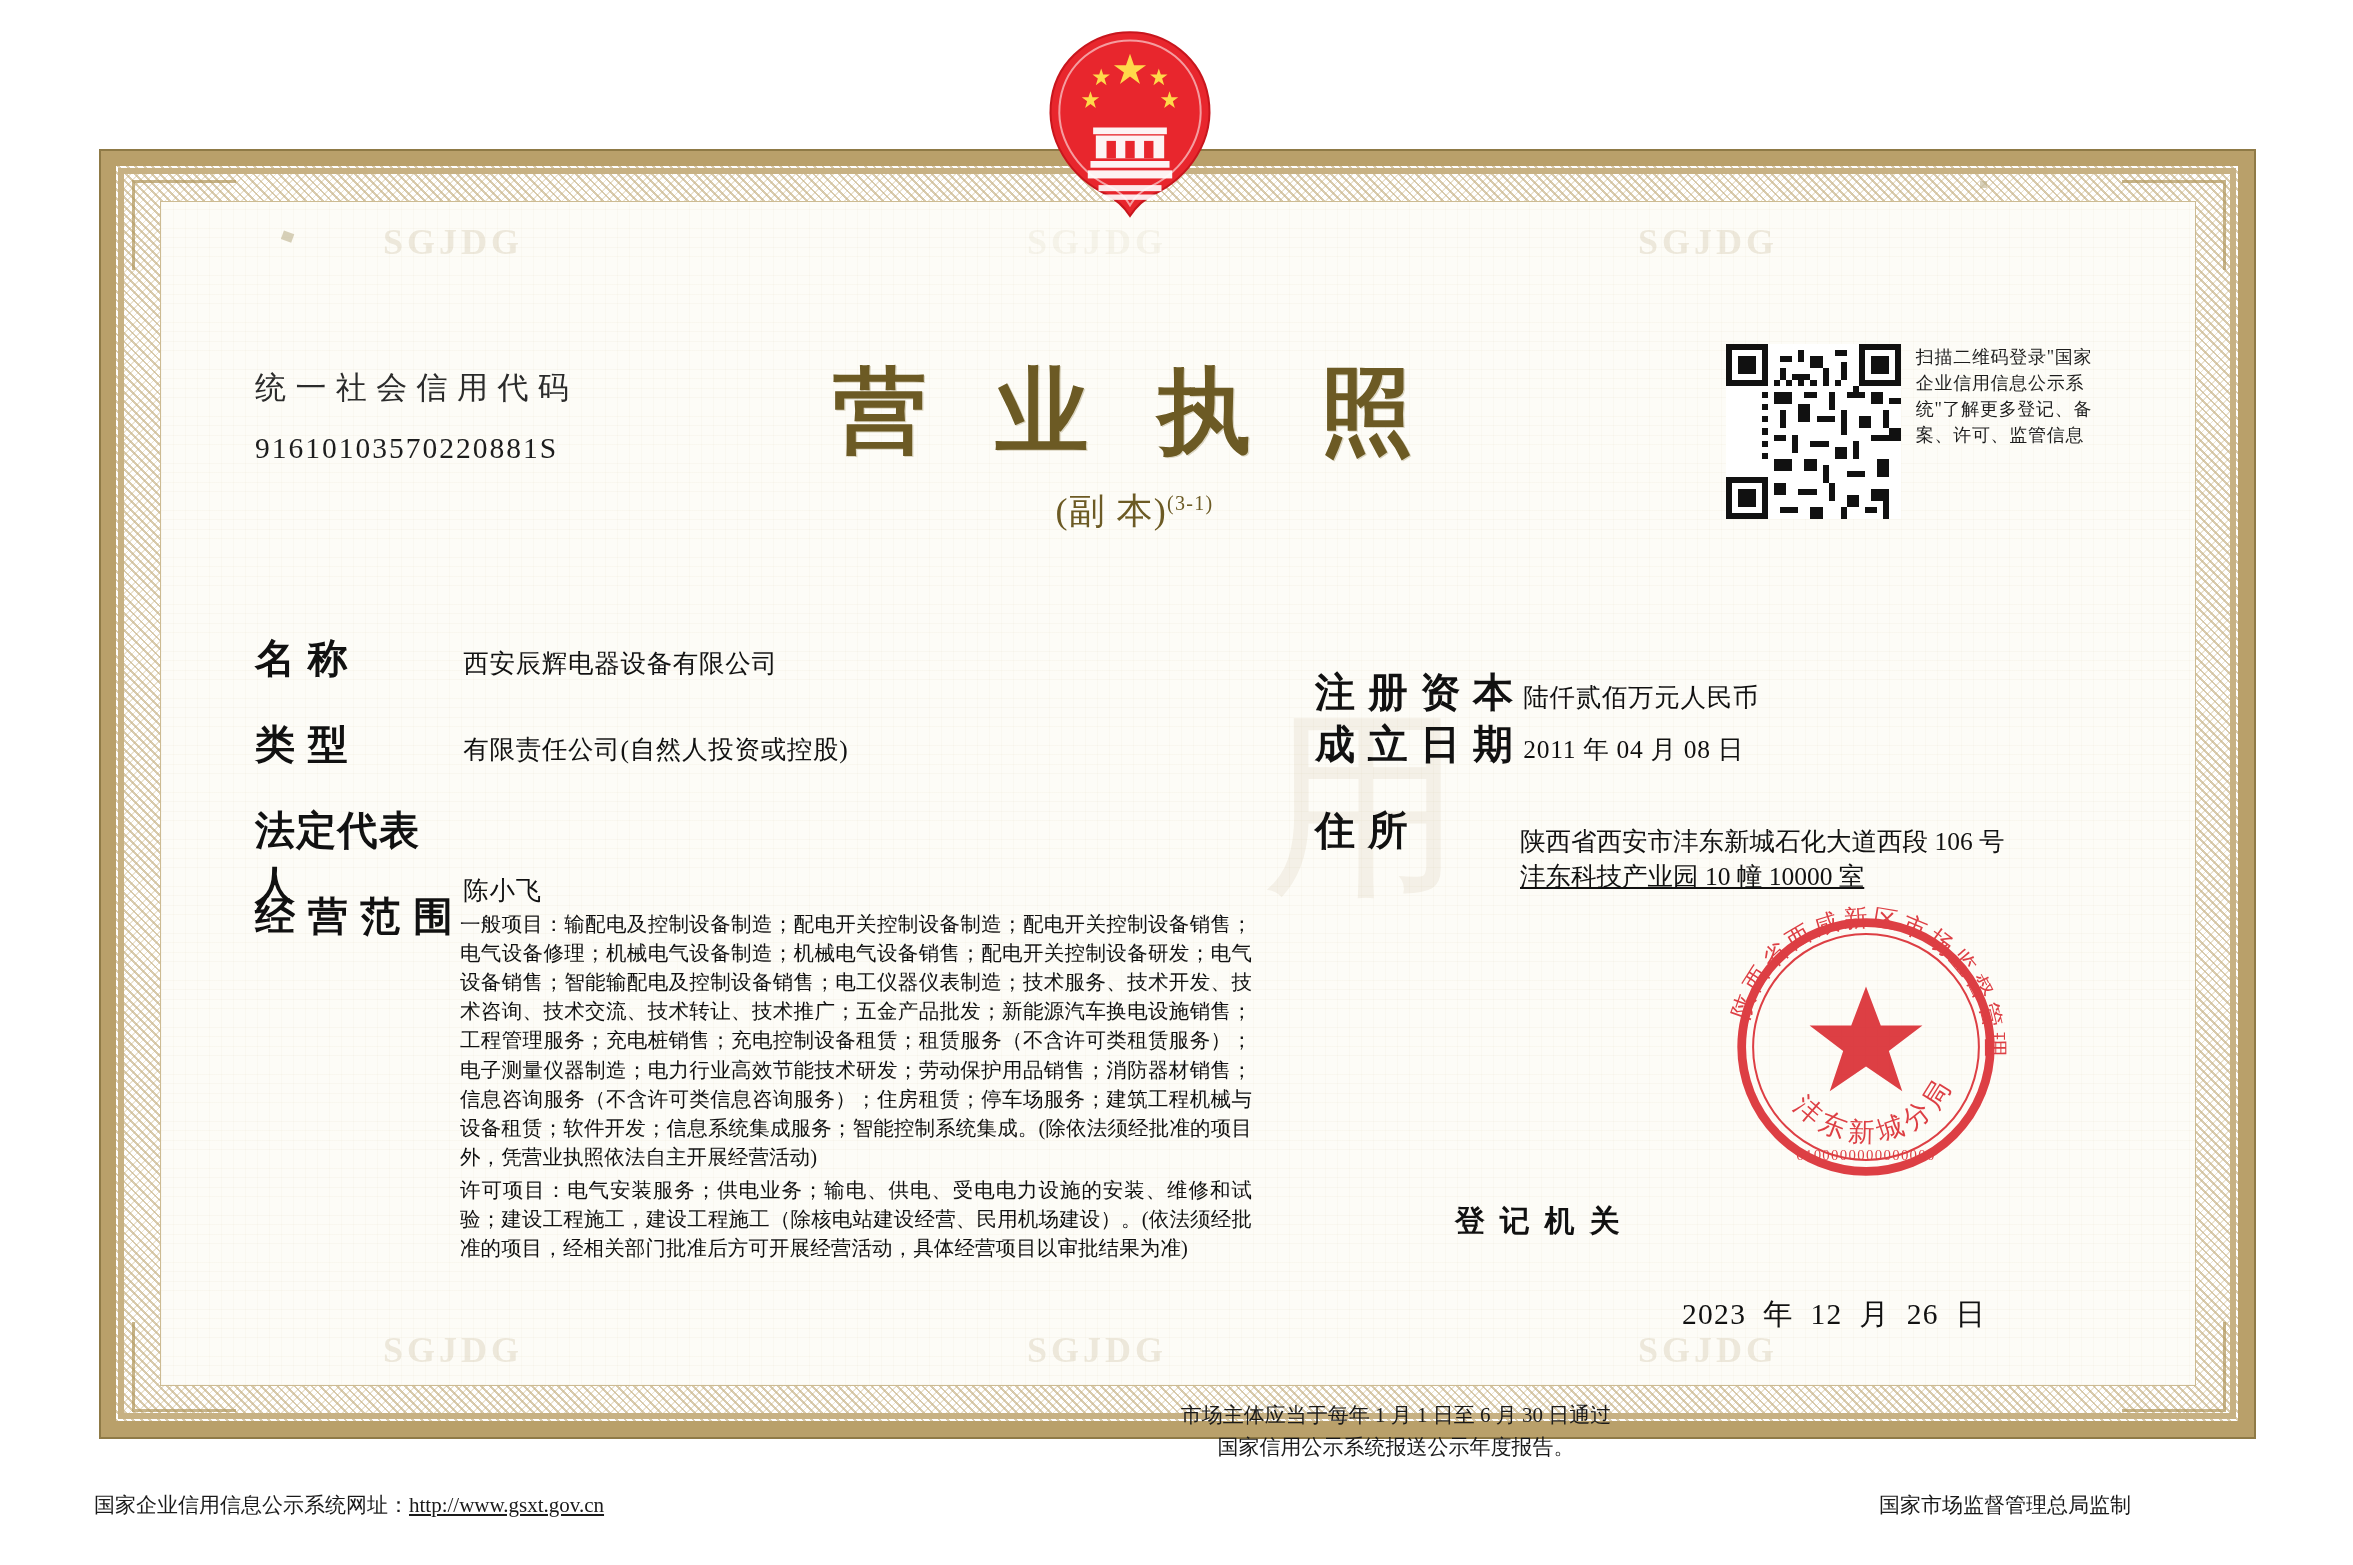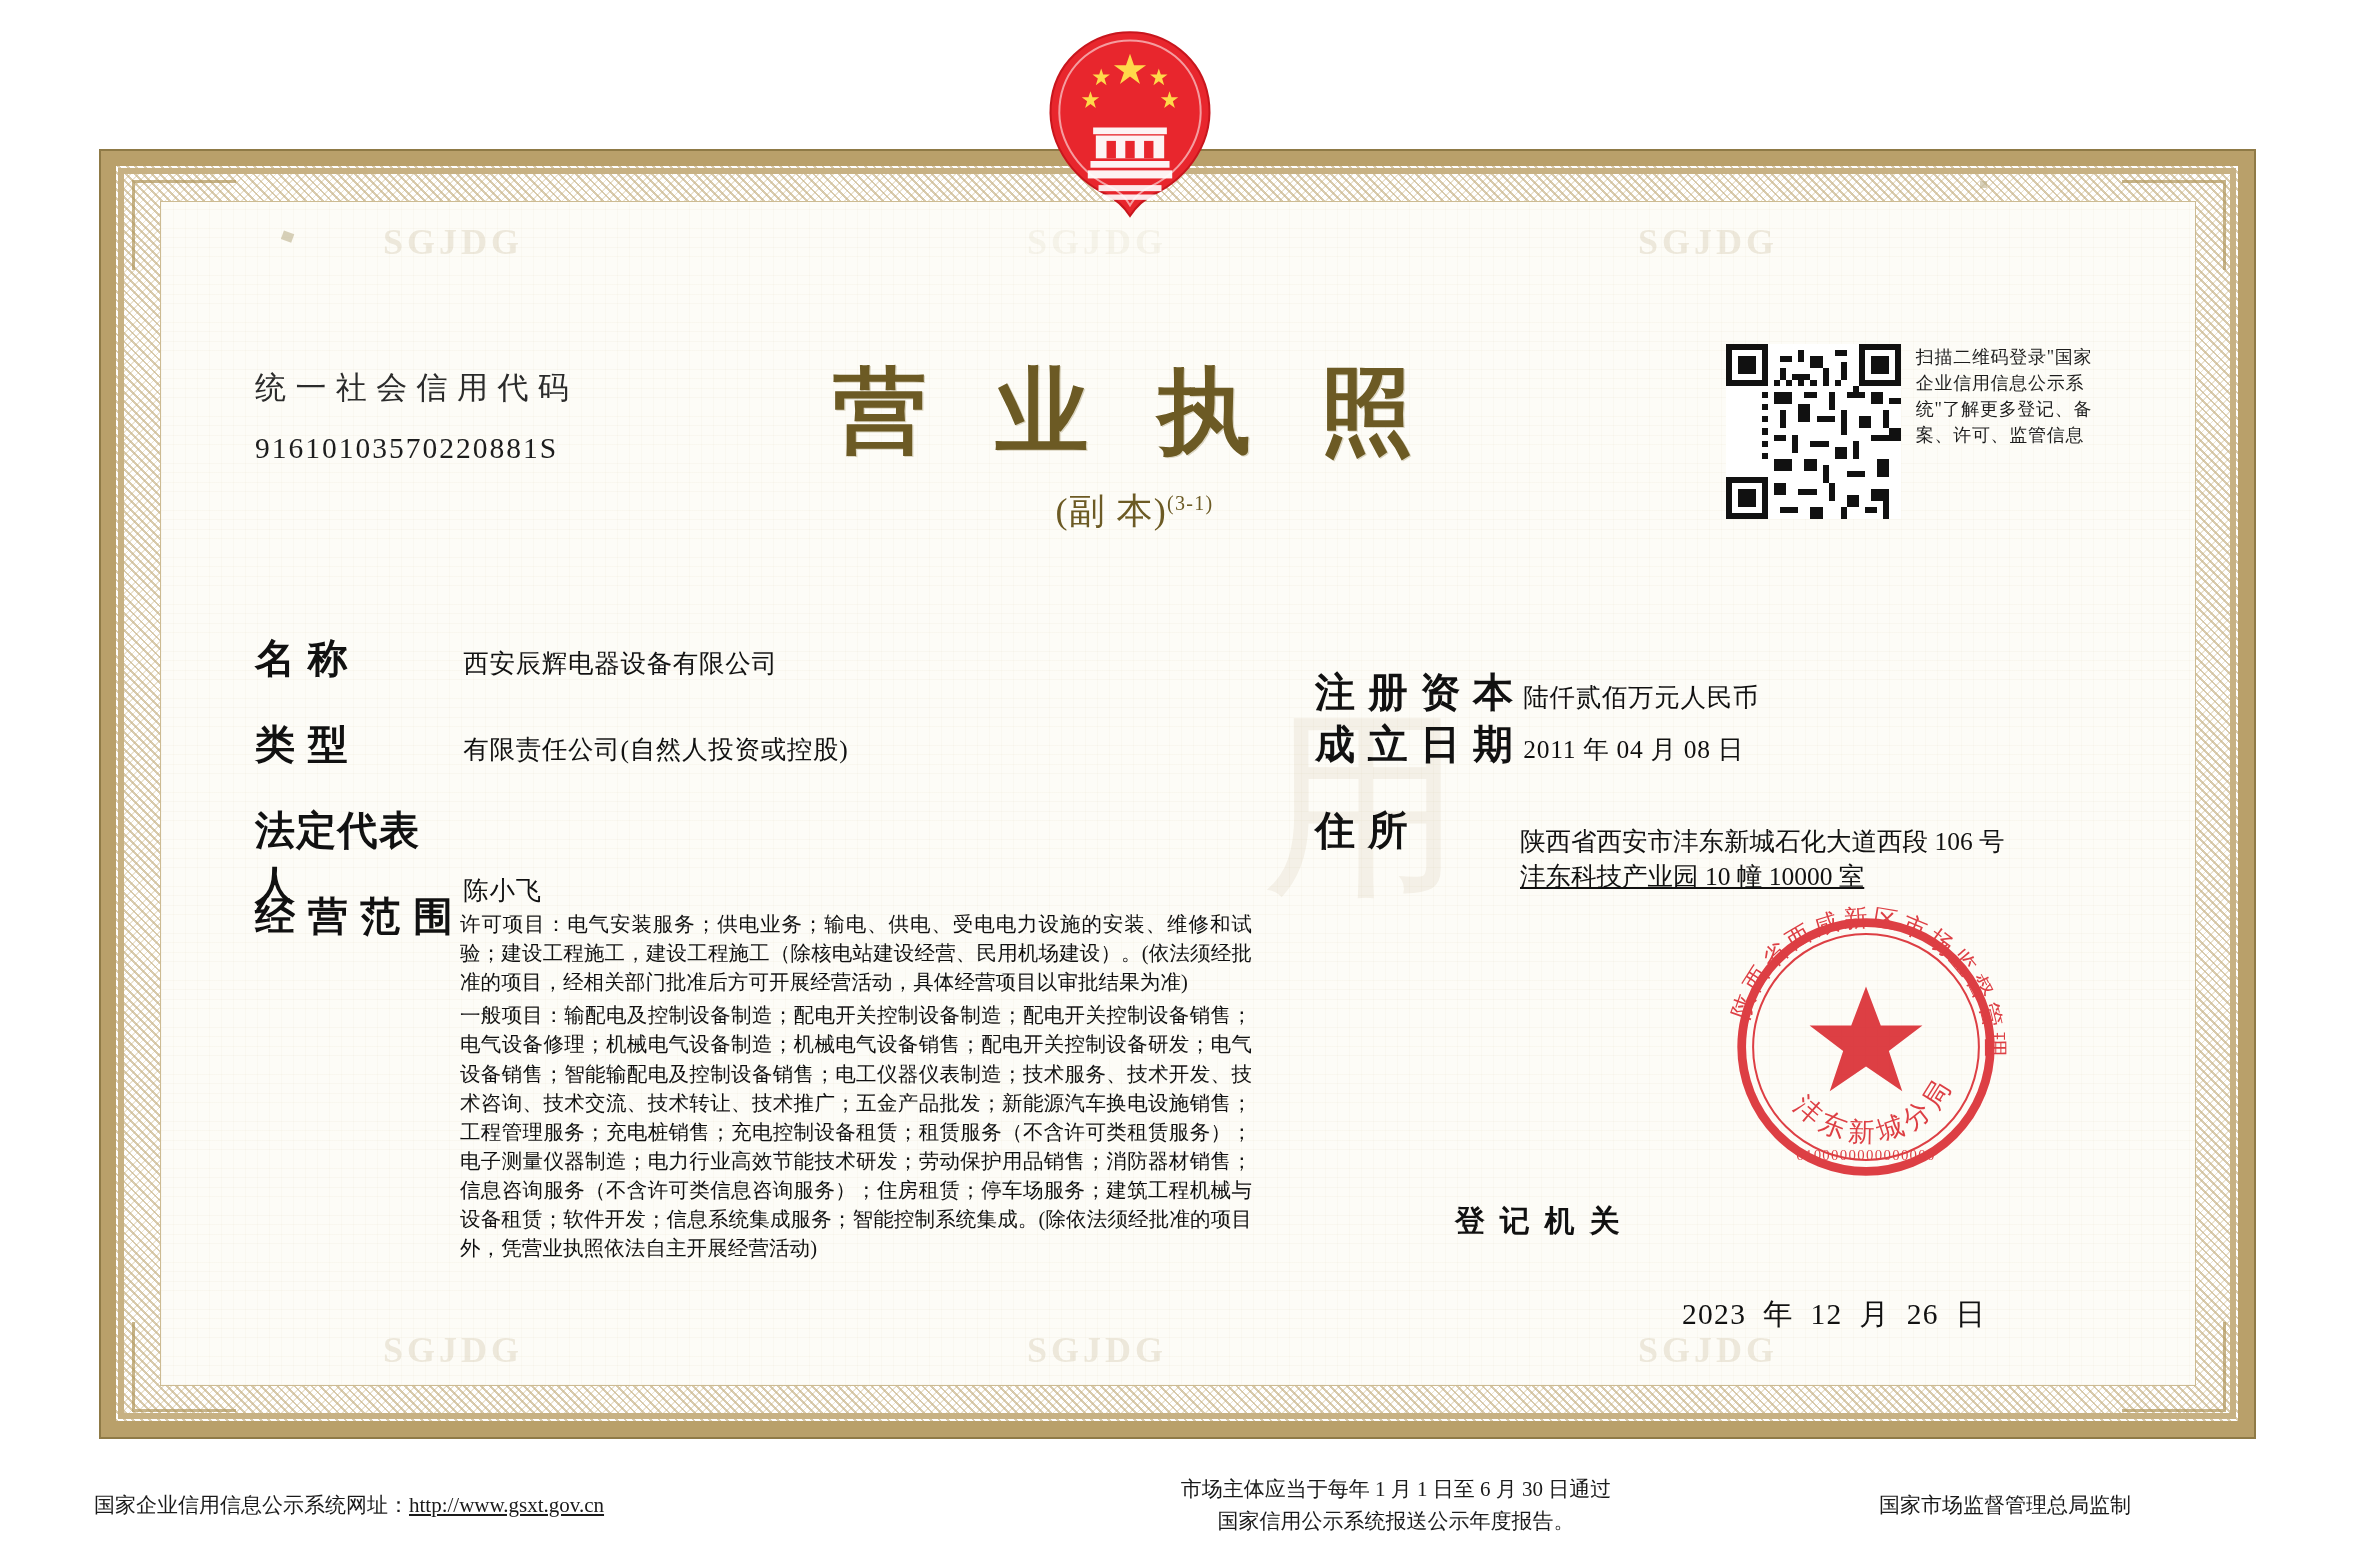--- a/index.html
+++ b/index.html
@@ -260,21 +260,21 @@
 
   
   .footer {
     position: absolute;
     font-size: 21px;
     color: #1a1a1a;
     text-align: center;
   }
   #footer-left  { left: 94px; top: 1491px; }
   #footer-left .url { text-decoration: underline; }
-  #footer-center { left: 1141px; top: 1474px; text-align: center; width: 510px; line-height: 1.5; }
+  #footer-center { left: 1141px; top: 1400px; text-align: center; width: 510px; line-height: 1.5; }
   #footer-right { left: 1879px; top: 1491px; }
 
   
   .speck { position: absolute; background: #bdb08c; opacity: .6; }
 </style>
 </head>
 <body>
 
 <div id="license">
 
@@ -443,22 +443,22 @@
   </div>
 
   <div class="field" id="f-scope">
     <span class="flabel spread4">
       <span>经</span>
       <span>营</span>
       <span>范</span>
       <span>围</span>
     </span>
     <span id="scope-text">
+      <p>一般项目：输配电及控制设备制造；配电开关控制设备制造；配电开关控制设备销售；电气设备修理；机械电气设备制造；机械电气设备销售；配电开关控制设备研发；电气设备销售；智能输配电及控制设备销售；电工仪器仪表制造；技术服务、技术开发、技术咨询、技术交流、技术转让、技术推广；五金产品批发；新能源汽车换电设施销售；工程管理服务；充电桩销售；充电控制设备租赁；租赁服务（不含许可类租赁服务）；电子测量仪器制造；电力行业高效节能技术研发；劳动保护用品销售；消防器材销售；信息咨询服务（不含许可类信息咨询服务）；住房租赁；停车场服务；建筑工程机械与设备租赁；软件开发；信息系统集成服务；智能控制系统集成。(除依法须经批准的项目外，凭营业执照依法自主开展经营活动)</p>
       <p>许可项目：电气安装服务；供电业务；输电、供电、受电电力设施的安装、维修和试验；建设工程施工，建设工程施工（除核电站建设经营、民用机场建设）。(依法须经批准的项目，经相关部门批准后方可开展经营活动，具体经营项目以审批结果为准)</p>
-      <p>一般项目：输配电及控制设备制造；配电开关控制设备制造；配电开关控制设备销售；电气设备修理；机械电气设备制造；机械电气设备销售；配电开关控制设备研发；电气设备销售；智能输配电及控制设备销售；电工仪器仪表制造；技术服务、技术开发、技术咨询、技术交流、技术转让、技术推广；五金产品批发；新能源汽车换电设施销售；工程管理服务；充电桩销售；充电控制设备租赁；租赁服务（不含许可类租赁服务）；电子测量仪器制造；电力行业高效节能技术研发；劳动保护用品销售；消防器材销售；信息咨询服务（不含许可类信息咨询服务）；住房租赁；停车场服务；建筑工程机械与设备租赁；软件开发；信息系统集成服务；智能控制系统集成。(除依法须经批准的项目外，凭营业执照依法自主开展经营活动)</p>
     </span>
   </div>
 
   <div class="field" id="f-capital">
     <span class="flabel spread4">
       <span>注</span>
       <span>册</span>
       <span>资</span>
       <span>本</span>
     </span>

